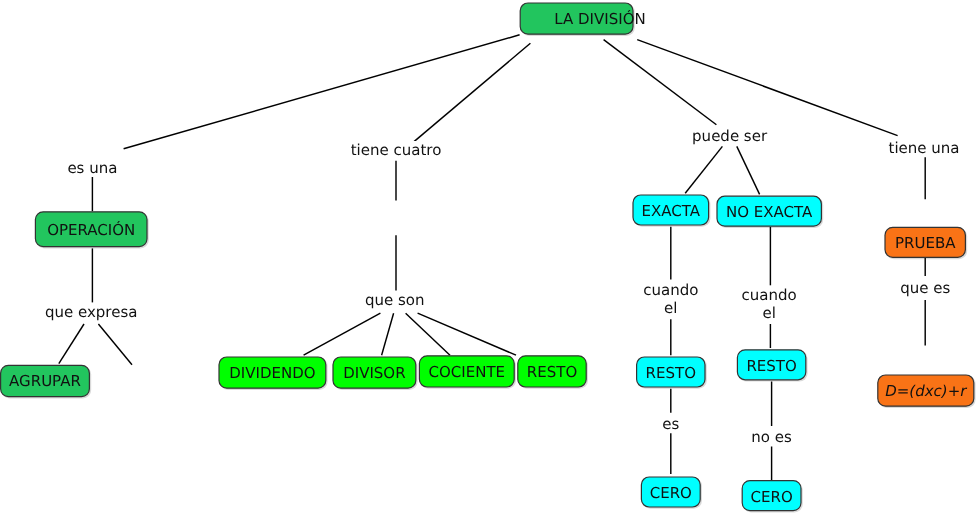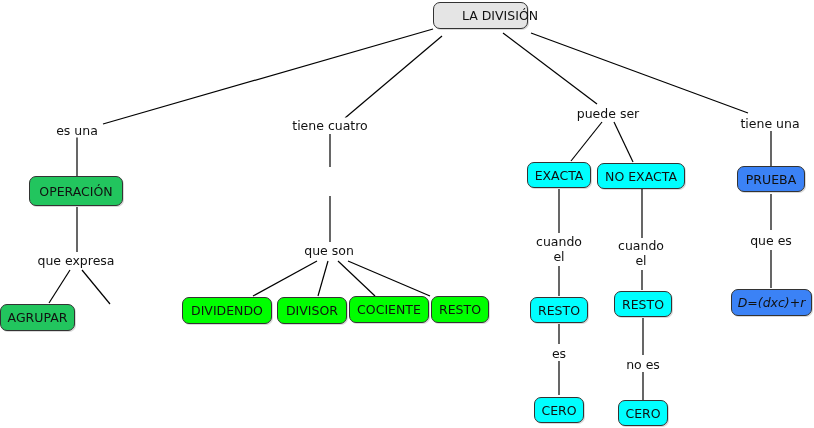--- a/index.html
+++ b/index.html
@@ -5,25 +5,25 @@
   html, body { margin:0; padding:0; background:#ffffff; }
   #canvas { position:relative; width:814px; height:428px; overflow:hidden; background:#ffffff;
     font-family:"DejaVu Sans", sans-serif; }
   svg#lines { position:absolute; left:0; top:0; width:814px; height:428px; }
   svg#lines line { stroke:#000; stroke-width:1.2; }
   .node { position:absolute; box-sizing:border-box; border:1px solid #333; border-radius:7px;
     font-size:12.5px; color:#111; display:flex; align-items:center; justify-content:center;
     white-space:nowrap; box-shadow:1px 1px 0 rgba(0,0,0,0.15); }
   .lbl { position:absolute; font-size:12.5px; color:#111; text-align:center; white-space:nowrap;
     background:#fff; line-height:15px; transform:translate(-50%,-50%); }
-  .yellow { background:#e5e5e5;padding-left:39px; }
+  .yellow { background:#22c55e;padding-left:39px; }
   .pink { background:#22c55e;text-align:center; }
   .green { background:#00ff00; }
   .cyan { background:#00ffff; }
-  .lyellow { background:#3b82f6; }
+  .lyellow { background:#f97316;margin-top:23px; }
 </style>
 </head>
 <body>
 
 <div id="canvas">
   <svg id="lines">
     <line x1="433" y1="29" x2="103" y2="124"></line>
     <line x1="442" y1="36" x2="345" y2="118"></line>
     <line x1="503" y1="33" x2="597" y2="104"></line>
     <line x1="531" y1="33" x2="748" y2="113"></line>
@@ -47,21 +47,21 @@
     <line x1="642" y1="270" x2="642" y2="290"></line>
     <line x1="643" y1="318" x2="643" y2="355"></line>
     <line x1="643" y1="372" x2="643" y2="400"></line>
     <line x1="771" y1="131" x2="771" y2="166"></line>
     <line x1="771" y1="194" x2="771" y2="230"></line>
     <line x1="771" y1="250" x2="771" y2="288"></line>
   </svg>
 
   <div class="node yellow" style="left:433px;top:2px;width:95px;height:27px;">LA DIVISIÓN</div>
 
-  <div class="lbl" style="left:77px;top:130px;">es una</div>
+  <div class="lbl" style="left:77px;top:140px;">es una</div>
   <div class="node pink" style="left:29px;top:176px;width:94px;height:30px;">OPERACIÓN</div>
   <div class="lbl" style="left:76px;top:260px;">que expresa</div>
   <div class="node pink" style="left:0px;top:304px;width:75px;height:27px;">AGRUPAR</div>
 
   <div class="lbl" style="left:330px;top:125px;">tiene cuatro</div>
   <div class="lbl" style="left:329px;top:250px;">que son</div>
   <div class="node green" style="left:182px;top:297px;width:90px;height:27px;">DIVIDENDO</div>
   <div class="node green" style="left:277px;top:297px;width:70px;height:27px;">DIVISOR</div>
   <div class="node green" style="left:349px;top:296px;width:80px;height:27px;">COCIENTE</div>
   <div class="node green" style="left:431px;top:296px;width:58px;height:27px;">RESTO</div>

